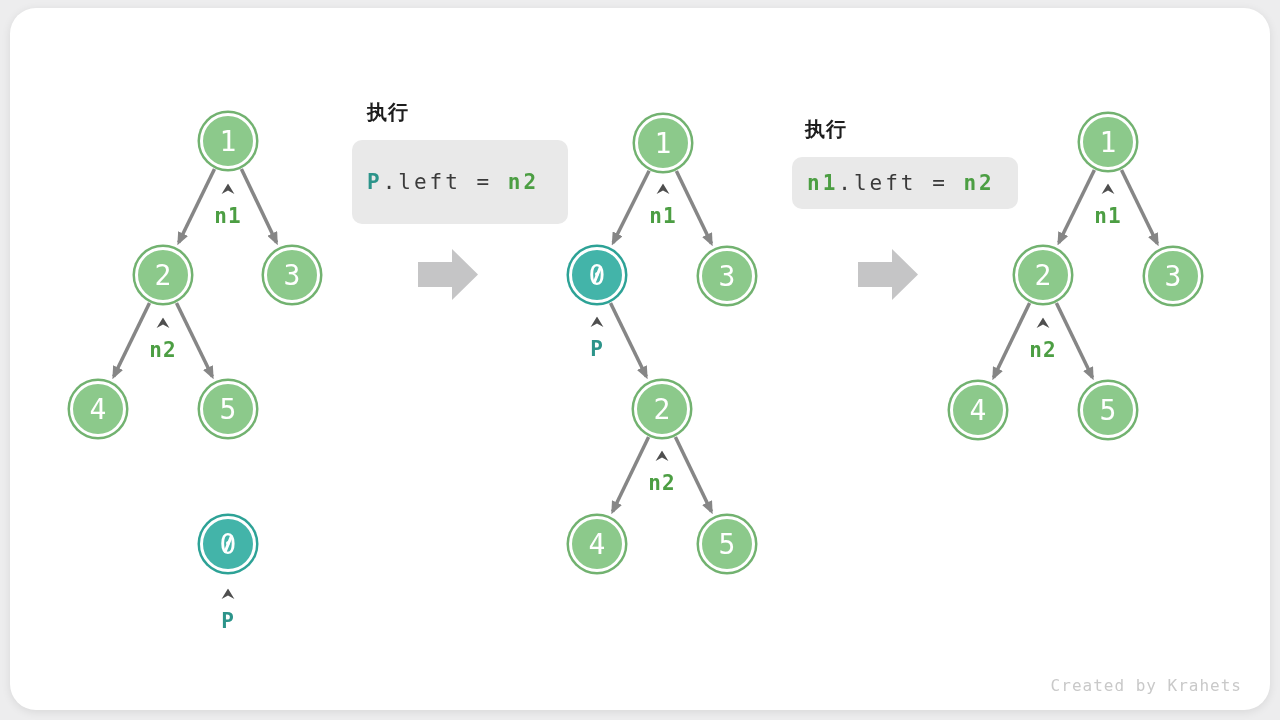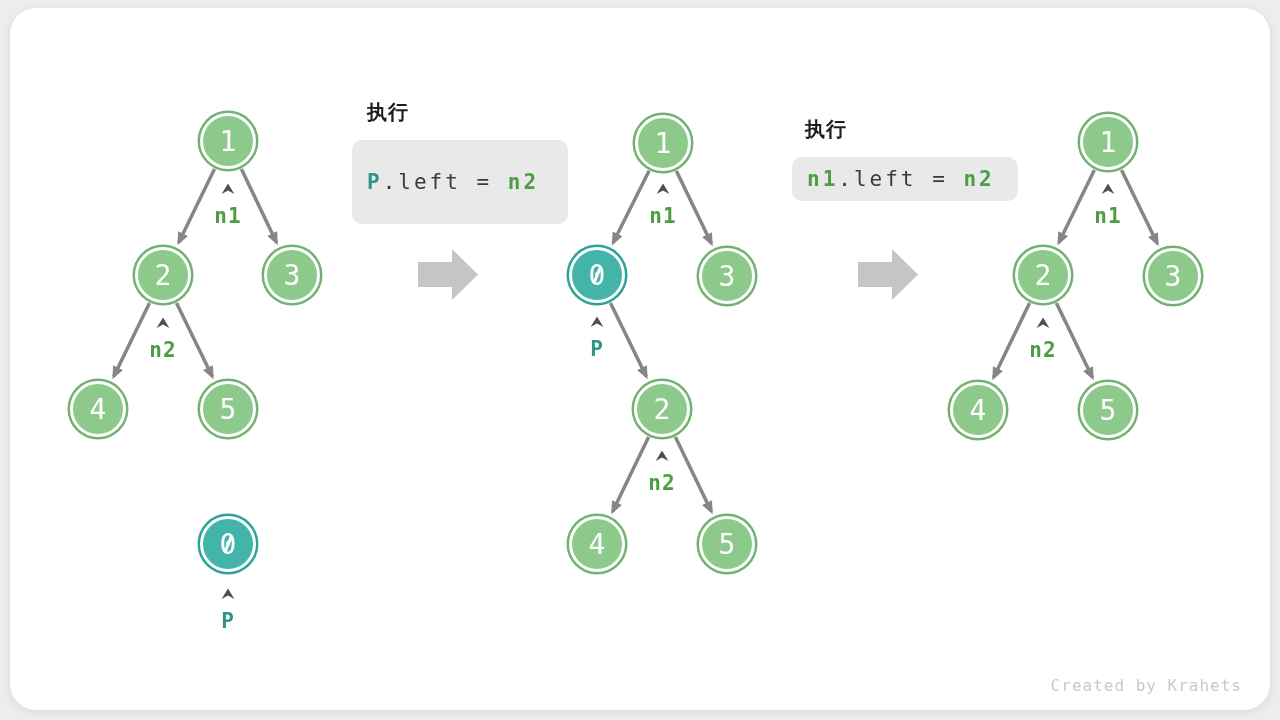--- a/index.html
+++ b/index.html
@@ -197,21 +197,21 @@
       <svg width="14" height="11" viewBox="0 0 14 11">
         <path d="M7 0 L13.4 10.6 L7 6.9 L0.6 10.6 Z" fill="#4f4f4f"></path>
       </svg>
     </div>
     <div class="ptr green" style="left: 1043px; top: 350px;">n2</div>
     <div class="code-title" style="left: 367px; top: 99px;">执行</div>
     <div class="code-box" style="left: 352px; top: 140px; width: 216px; height: 84px;">
       <div class="code-line"><span class="tok teal">P</span><span class="tok plain">.left = </span><span class="tok green">n2</span></div>
     </div>
     <div class="code-title" style="left: 805px; top: 116px;">执行</div>
-    <div class="code-box" style="left: 792px; top: 157px; width: 226px; height: 44px;">
+    <div class="code-box" style="left: 792px; top: 157px; width: 226px; height: 52px;">
       <div class="code-line"><span class="tok green">n1</span><span class="tok plain">.left = </span><span class="tok green">n2</span></div>
     </div>
     <div class="step-arrow" style="left: 418px; top: 249px;"><svg width="61" height="52" viewBox="0 0 61 52">
         <polygon points="0,13 34,13 34,0 60,25.5 34,51 34,38 0,38" fill="#c5c5c6"></polygon>
       </svg></div>
     <div class="step-arrow" style="left: 858px; top: 249px;"><svg width="61" height="52" viewBox="0 0 61 52">
         <polygon points="0,13 34,13 34,0 60,25.5 34,51 34,38 0,38" fill="#c5c5c6"></polygon>
       </svg></div>
   </div>
 

